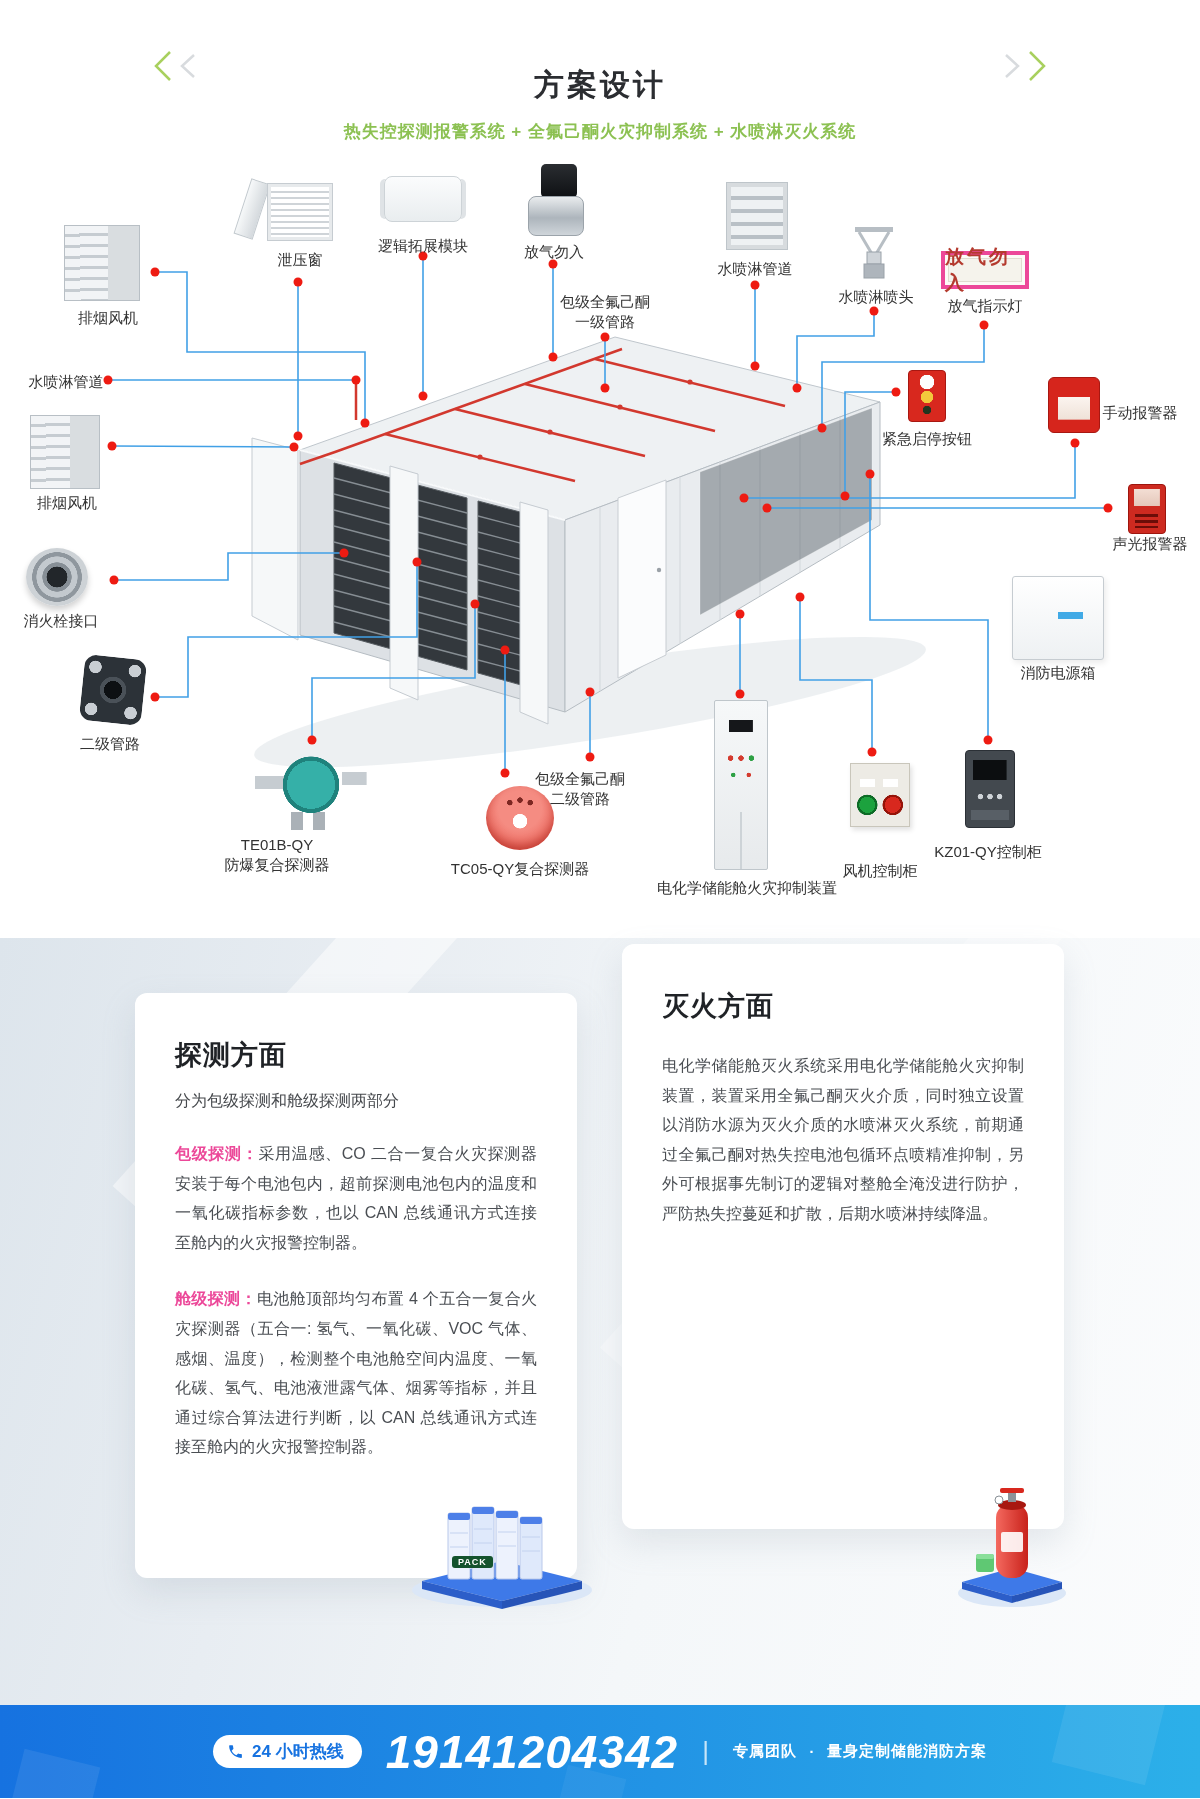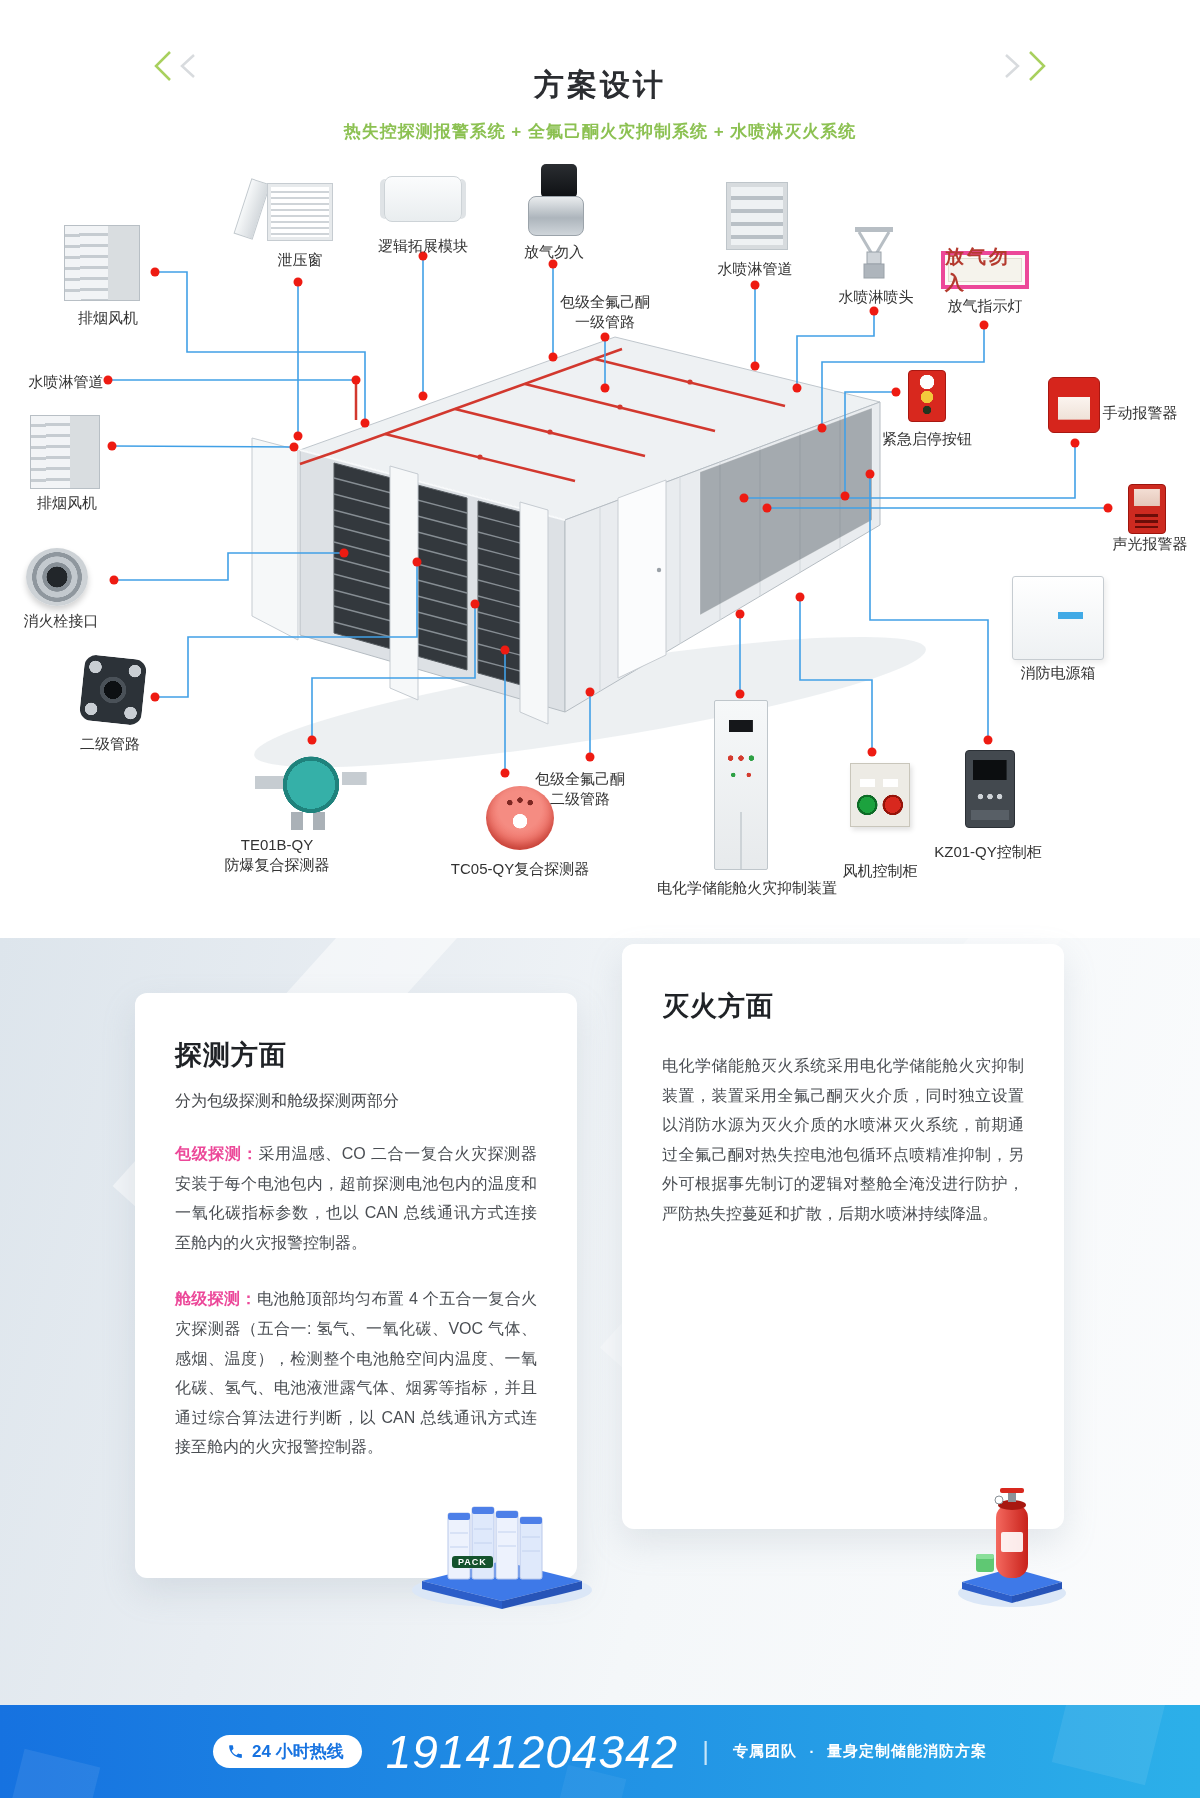--- a/index.html
+++ b/index.html
@@ -125,21 +125,21 @@
   
   .foot { position:absolute; left:0; top:1705px; width:1200px; height:93px;
           background:linear-gradient(90deg,#1672e0,#2cb0e9); overflow:hidden;
           display:flex; align-items:center; justify-content:center; gap:24px; }
   .fsq { position:absolute; background:rgba(255,255,255,.08); transform:rotate(14deg); }
   .fsq.a { left:14px; top:52px; width:78px; height:78px; }
   .fsq.b { left:1062px; top:-26px; width:96px; height:96px; }
   .fsq.c { left:560px; top:66px; width:60px; height:60px; background:rgba(255,255,255,.05); }
   .pill { display:flex; align-items:center; gap:8px; background:#fff; color:#1672e0;
           border-radius:999px; padding:5px 18px 5px 14px; font-weight:700; font-size:17px; height:33px; }
-  .phone-num { color:#fff; font-size:46px; font-weight:400; font-style:italic; letter-spacing:1px; }
+  .phone-num { color:#fff; font-size:46px; font-weight:700; font-style:italic; letter-spacing:1px; }
   .fdiv { color:rgba(255,255,255,.75); font-size:26px; font-weight:300; }
   .tagline { color:#fff; font-size:15px; font-weight:600; letter-spacing:1px;font-family:Liberation Mono, monospace; }
 </style>
 </head>
 <body>
 
 <div class="page">
   <div class="bg-top"></div>
   <div class="bg-mid">
     <div class="sheen s1"></div>

